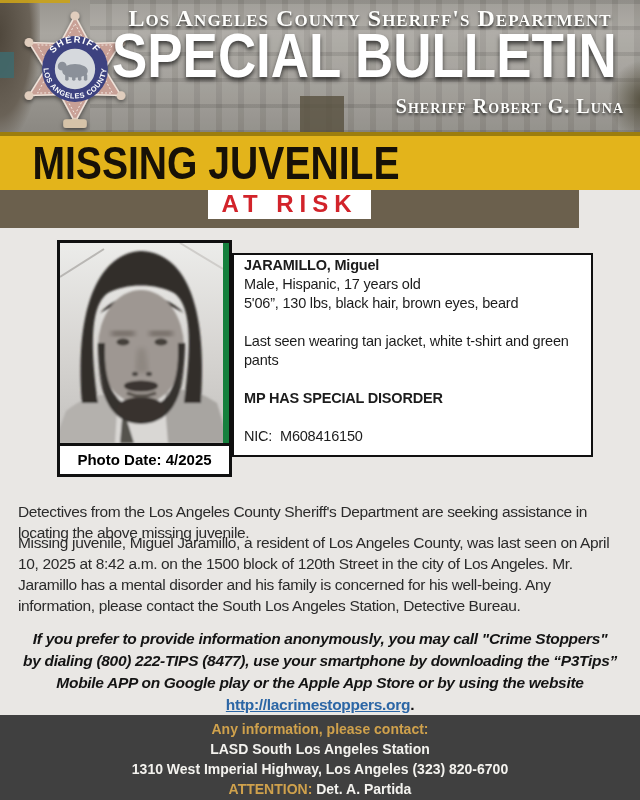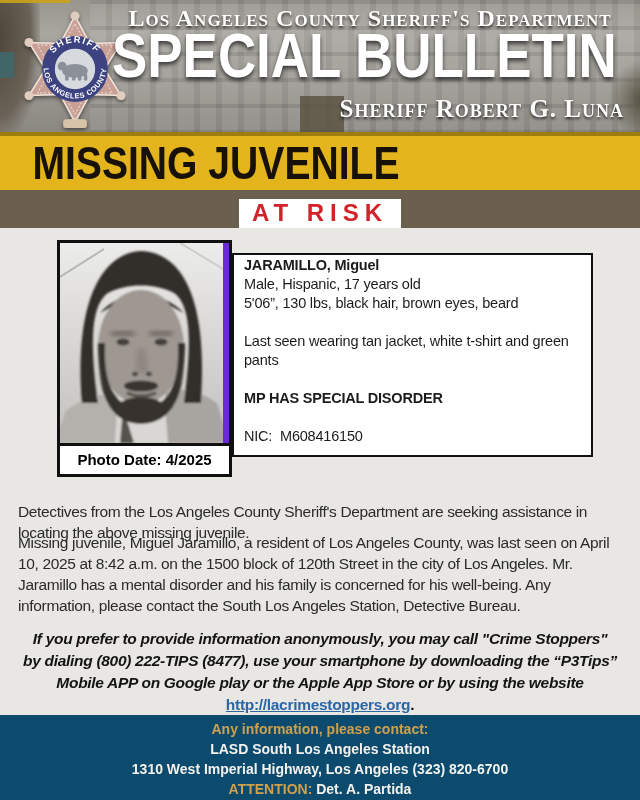--- a/index.html
+++ b/index.html
@@ -23,36 +23,36 @@
   .header .gold-sliver{position:absolute;left:0;top:0;width:70px;height:3px;background:#caa21a;opacity:.9;}
 
   .dept-line{position:absolute;top:5px;left:106px;width:528px;text-align:center;
     font-family:"Liberation Serif",serif;font-variant:small-caps;font-weight:bold;
     font-size:24px;color:#fdfdfb;letter-spacing:1px;text-shadow:0 2px 3px rgba(0,0,0,.75);white-space:nowrap;}
   .big-title{position:absolute;top:24px;left:112px;white-space:nowrap;
     font-weight:900;font-size:63px;color:#ffffff;letter-spacing:0px;line-height:1;
     transform:scaleX(.84);transform-origin:left top;text-shadow:0 3px 5px rgba(0,0,0,.65);}
   .sheriff-line{position:absolute;top:95px;right:16px;
     font-family:"Liberation Serif",serif;font-variant:small-caps;font-weight:bold;
-    font-size:25px;color:#fdfdfb;letter-spacing:1px;text-shadow:0 2px 3px rgba(0,0,0,.75);white-space:nowrap;}
+    font-size:20px;color:#fdfdfb;letter-spacing:1px;text-shadow:0 2px 3px rgba(0,0,0,.75);white-space:nowrap;}
   .badge{position:absolute;left:16px;top:6px;}
 
   
   .banner-yellow{width:640px;height:58px;background:#e3b41b;border-top:4px solid #9c7d0e;
     box-sizing:border-box;display:flex;align-items:center;justify-content:flex-start;}
   .banner-yellow .txt{font-weight:900;font-size:46px;color:#171107;white-space:nowrap;
     transform:scaleX(.85);letter-spacing:0px;line-height:1;}
-  .band-olive{width:640px;height:38px;background:#6b604d;display:flex;align-items:flex-end;justify-content:center;}
+  .band-olive{width:579px;height:38px;background:#6b604d;display:flex;align-items:flex-start;justify-content:center;}
   .at-risk-box{background:#ffffff;padding:2px 13px 3px;line-height:1;}
   .at-risk-box .txt{font-weight:900;font-size:24px;color:#d2232a;letter-spacing:6px;white-space:nowrap;}
 
   
   .content{position:relative;width:640px;height:487px;background:#e9e7e4;}
   .id-row{position:absolute;left:57px;top:12px;display:flex;align-items:flex-start;}
-  .photo-frame{border:3px solid #101010;background:#6d28d9;width:169px;}
+  .photo-frame{border:3px solid #101010;background:#15803d;width:169px;}
   .photo-frame svg{display:block;}
   .photo-caption{border-top:3px solid #101010;background:#fff;text-align:center;
     font-weight:bold;font-size:15px;color:#000;padding:5px 0 6px;}
   .info-box{margin-top:13px;margin-left:0px;width:361px;box-sizing:border-box;
     border:2px solid #101010;background:#fff;padding:1px 10px 9px;
     font-size:14.5px;line-height:19px;color:#1c1c1c;letter-spacing:-0.2px;}
   .info-box .b{font-weight:bold;}
   .info-box .sp{height:19px;}
   .kv .lbl{display:inline-block;min-width:36px;}
 
@@ -60,21 +60,21 @@
     font-size:15.5px;line-height:21px;letter-spacing:-0.35px;}
   .para1{position:absolute;top:273px;}
   .para2{position:absolute;top:304px;}
 
   .anon{position:absolute;top:400px;left:0;width:640px;text-align:center;
     font-weight:bold;font-style:italic;font-size:15.5px;line-height:22px;color:#141414;letter-spacing:-0.3px;}
   .anon a{color:#2c66a5;font-style:normal;text-decoration:underline;}
   .anon .dot{color:#111;font-style:normal;font-weight:bold;}
 
   
-  .footer{position:absolute;left:0;top:715px;width:640px;height:85px;background:#0c4a6e;
+  .footer{position:absolute;left:0;top:715px;width:640px;height:85px;background:#404040;
     text-align:center;font-weight:bold;font-size:14px;line-height:20px;color:#f3f2ee;padding-top:4px;box-sizing:border-box;}
   .footer .gold{color:#cfa14c;}
 </style>
 </head>
 <body>
 
 <div class="page">
 
   <div class="header">
     <div class="columns"></div>

